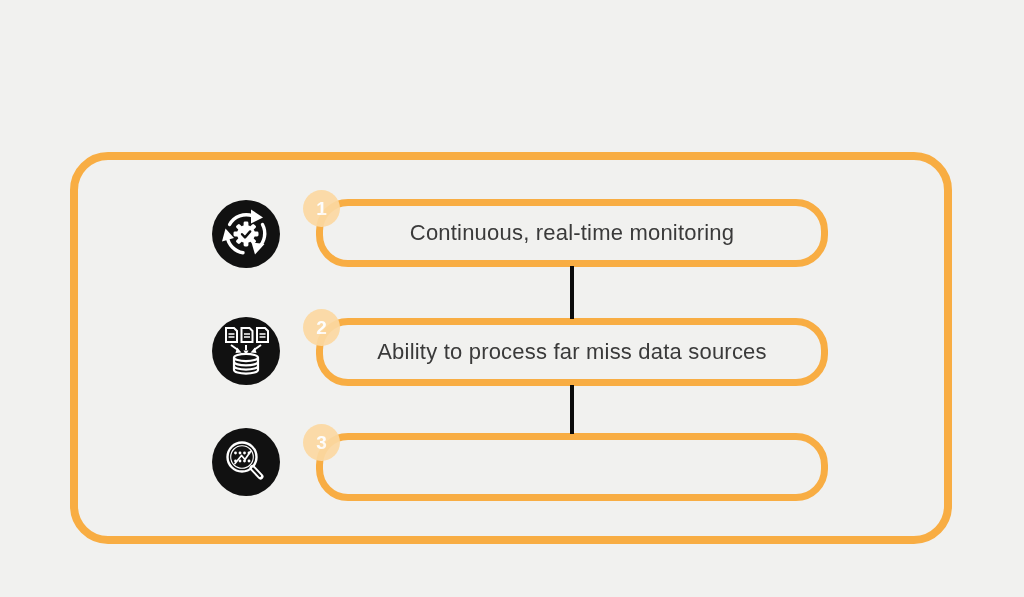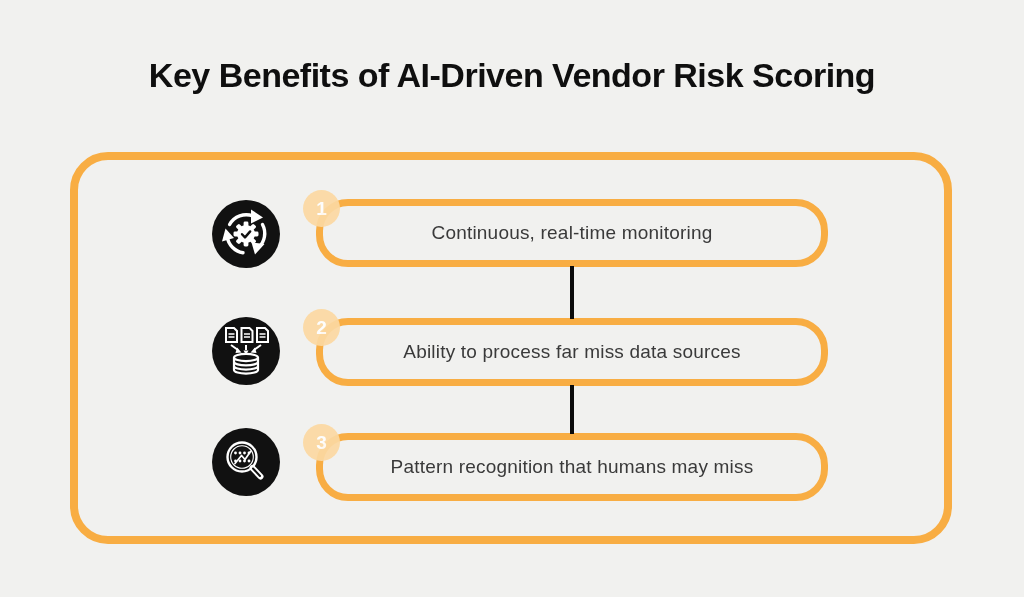--- a/index.html
+++ b/index.html
@@ -26,21 +26,21 @@
   .i1{top:200px}.i2{top:317px}.i3{top:428px}
   .icon-circle svg{display:block;}
   .pill{
     position:absolute; left:316px; width:512px; height:68px; box-sizing:border-box;
     border:7px solid var(--accent,#F8AD43); border-radius:32px;
     background:var(--background,#F1F1EF);
     display:flex; align-items:center; justify-content:center;
   }
   .p1{top:199px}.p2{top:318px}.p3{top:433px}
   .pill-label{
-    font-size:19px; color:var(--body_text,#3A3A3A); text-align:center;
+    font-size:22px; color:var(--body_text,#3A3A3A); text-align:center;
     letter-spacing:0.2px; line-height:1.22;
   }
   .p3 .pill-label{max-width:375px;}
   .badge{
     position:absolute; left:-20px; top:-16px; width:37px; height:37px;
     border-radius:50%; background:var(--badge,#FCD9A2); opacity:0.92;
     color:#ffffff; font-weight:bold; font-size:19px;
     display:flex; align-items:center; justify-content:center;
   }
   .connector{
@@ -48,21 +48,20 @@
     background:var(--connector,#0B0B0B);
   }
   .c1{top:266px; height:53px;}
   .c2{top:385px; height:49px;}
 </style>
 </head>
 <body>
 
 <div class="canvas">
 
-  <h1 class="title">Key Benefits of AI-Driven Vendor Risk Scoring</h1>
 
   <div class="frame"></div>
 
   <div class="icon-circle i1">
     <svg width="68" height="68" viewBox="0 0 68 68">
       <g fill="none" stroke="#ffffff" stroke-width="3.4" stroke-linecap="round">
         <path d="M 17.6 24.5 A 19 19 0 0 1 41 16"></path>
         <path d="M 50.5 24.5 A 19 19 0 0 1 46.5 47.5"></path>
         <path d="M 31 52.8 A 19 19 0 0 1 15.2 36.5"></path>
       </g>
@@ -140,19 +139,18 @@
   <div class="pill p1">
     <span class="badge">1</span>
     <span class="pill-label">Continuous, real-time monitoring</span>
   </div>
   <div class="pill p2">
     <span class="badge">2</span>
     <span class="pill-label">Ability to process far miss data sources</span>
   </div>
   <div class="pill p3">
     <span class="badge">3</span>
-    <span class="pill-label">Pattern recognition that humans may miss</span>
   </div>
 
   <div class="connector c1"></div>
   <div class="connector c2"></div>
 
 </div>
 
 </body></html>

